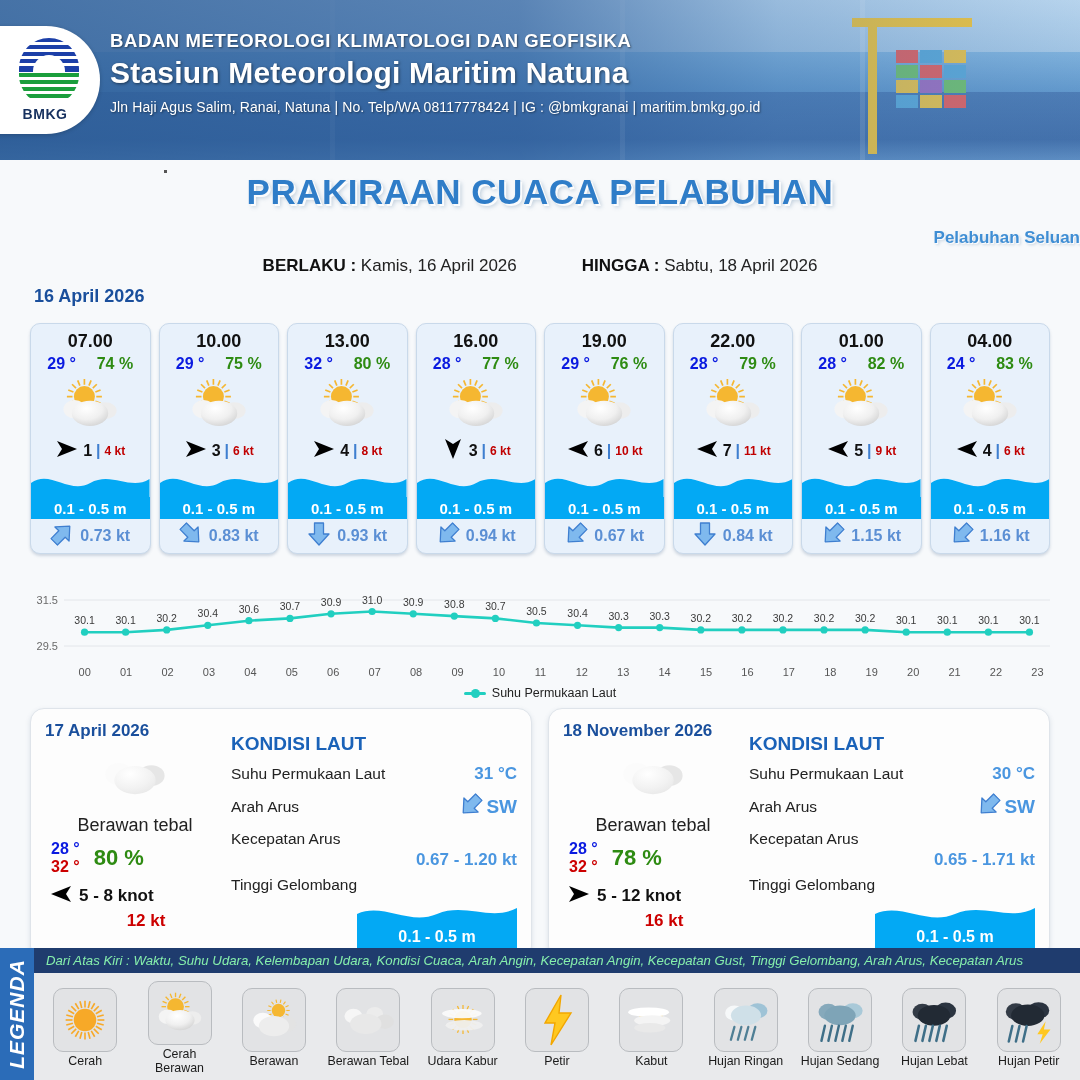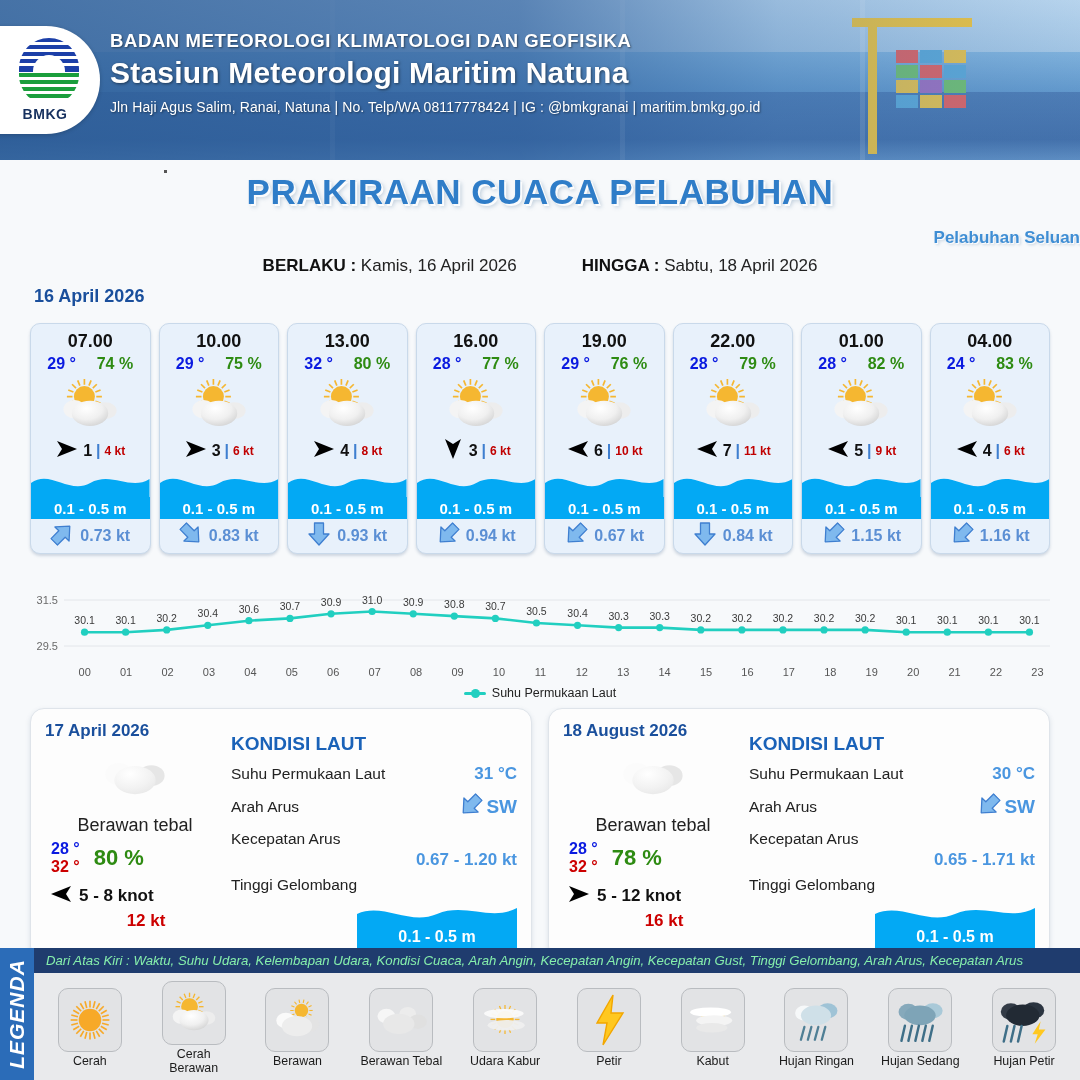--- a/index.html
+++ b/index.html
@@ -924,21 +924,21 @@
           <path d="M0,14 C26,2 52,26 80,14 C108,2 134,22 160,8 L160,30 L0,30 Z" fill="#03a9f4"></path>
           </svg>
         <div class="kl-wave-band">
           <span class="kl-wave-txt">0.1 - 0.5 m</span>
         </div>
       </div>
     </div>
     </div>
     <div class="day">
     <div class="day-left">
-      <div class="day-date">18 August 2026</div>
+      <div class="day-date">18 November 2026</div>
       <div class="day-icon">
           <svg width="74" height="48.84" viewBox="0 0 100 66">
     <ellipse cx="28" cy="30" rx="18" ry="15" fill="#fbfbfb"></ellipse>
     <ellipse cx="72" cy="32" rx="18" ry="14" fill="#e6e6e6"></ellipse>
     <ellipse cx="50" cy="38" rx="28" ry="19" fill="url(#cg2)"></ellipse>
     <defs>
               <radialGradient id="cg2" cx="0.38" cy="0.28" r="0.85">
       <stop offset="0%" stop-color="#ffffff"></stop>
                 <stop offset="60%" stop-color="#f2f2f2"></stop>
       <stop offset="100%" stop-color="#e6e6e6"></stop>
@@ -1174,20 +1174,35 @@
               <line x1="36" y1="52" x2="30" y2="78" stroke="#3f6f88" stroke-width="4.2" stroke-linecap="round"></line>
               <line x1="48" y1="52" x2="42" y2="78" stroke="#3f6f88" stroke-width="4.2" stroke-linecap="round"></line>
               <line x1="60" y1="52" x2="54" y2="78" stroke="#3f6f88" stroke-width="4.2" stroke-linecap="round"></line>
               <line x1="72" y1="52" x2="66" y2="78" stroke="#3f6f88" stroke-width="4.2" stroke-linecap="round"></line>
             </svg>
           </div>
     <div class="li-label">Hujan Sedang</div>
         </div>
         <div class="li">
     <div class="li-box">
+            <svg width="58" height="50" viewBox="0 0 100 84">
+        <ellipse cx="70" cy="26" rx="18" ry="14" fill="#2b3440"></ellipse>
+        <ellipse cx="30" cy="28" rx="17" ry="14" fill="#333b46"></ellipse>
+        <ellipse cx="50" cy="34" rx="28" ry="18" fill="#222a34"></ellipse>
+        <line x1="24" y1="52" x2="18" y2="78" stroke="#3f6f88" stroke-width="4.4" stroke-linecap="round"></line>
+              <line x1="36" y1="52" x2="30" y2="78" stroke="#3f6f88" stroke-width="4.4" stroke-linecap="round"></line>
+              <line x1="48" y1="52" x2="42" y2="78" stroke="#3f6f88" stroke-width="4.4" stroke-linecap="round"></line>
+              <line x1="60" y1="52" x2="54" y2="78" stroke="#3f6f88" stroke-width="4.4" stroke-linecap="round"></line>
+              <line x1="72" y1="52" x2="66" y2="78" stroke="#3f6f88" stroke-width="4.4" stroke-linecap="round"></line>
+            </svg>
+          </div>
+    <div class="li-label">Hujan Lebat</div>
+        </div>
+        <div class="li">
+    <div class="li-box">
             <svg width="60" height="50" viewBox="0 0 100 84">
         <ellipse cx="66" cy="26" rx="18" ry="14" fill="#2b3440"></ellipse>
         <ellipse cx="28" cy="28" rx="17" ry="14" fill="#333b46"></ellipse>
         <ellipse cx="48" cy="34" rx="28" ry="18" fill="#222a34"></ellipse>
         <line x1="22" y1="52" x2="16" y2="78" stroke="#3f6f88" stroke-width="4.2" stroke-linecap="round"></line>
               <line x1="34" y1="52" x2="28" y2="78" stroke="#3f6f88" stroke-width="4.2" stroke-linecap="round"></line>
               <line x1="46" y1="52" x2="40" y2="78" stroke="#3f6f88" stroke-width="4.2" stroke-linecap="round"></line>
         <polygon points="78,44 64,66 73,66 68,82 86,58 75,58" fill="#FFC820"></polygon>
             </svg>
           </div>

